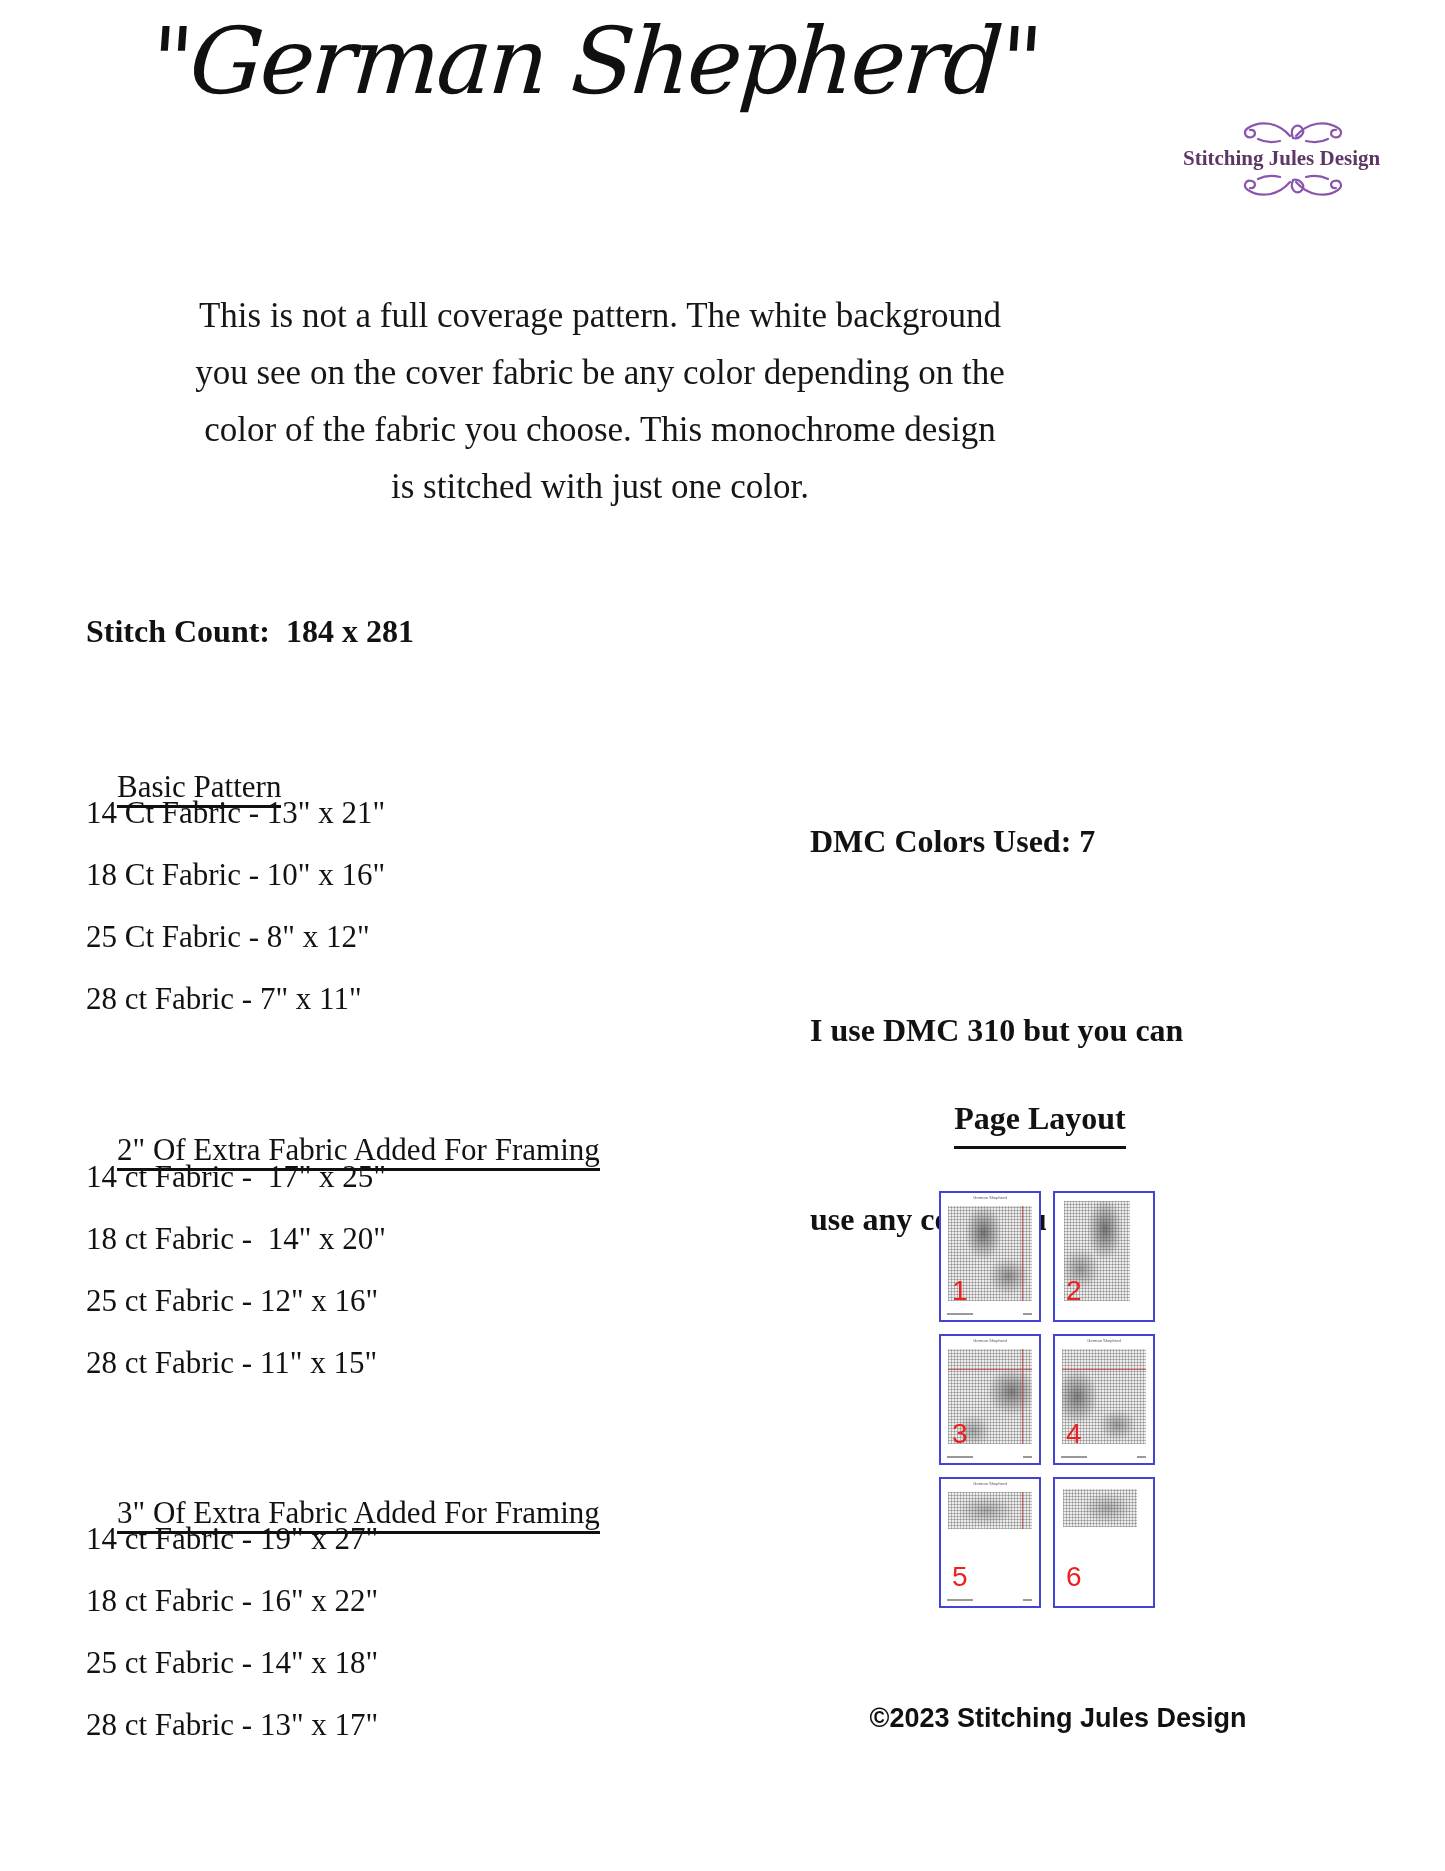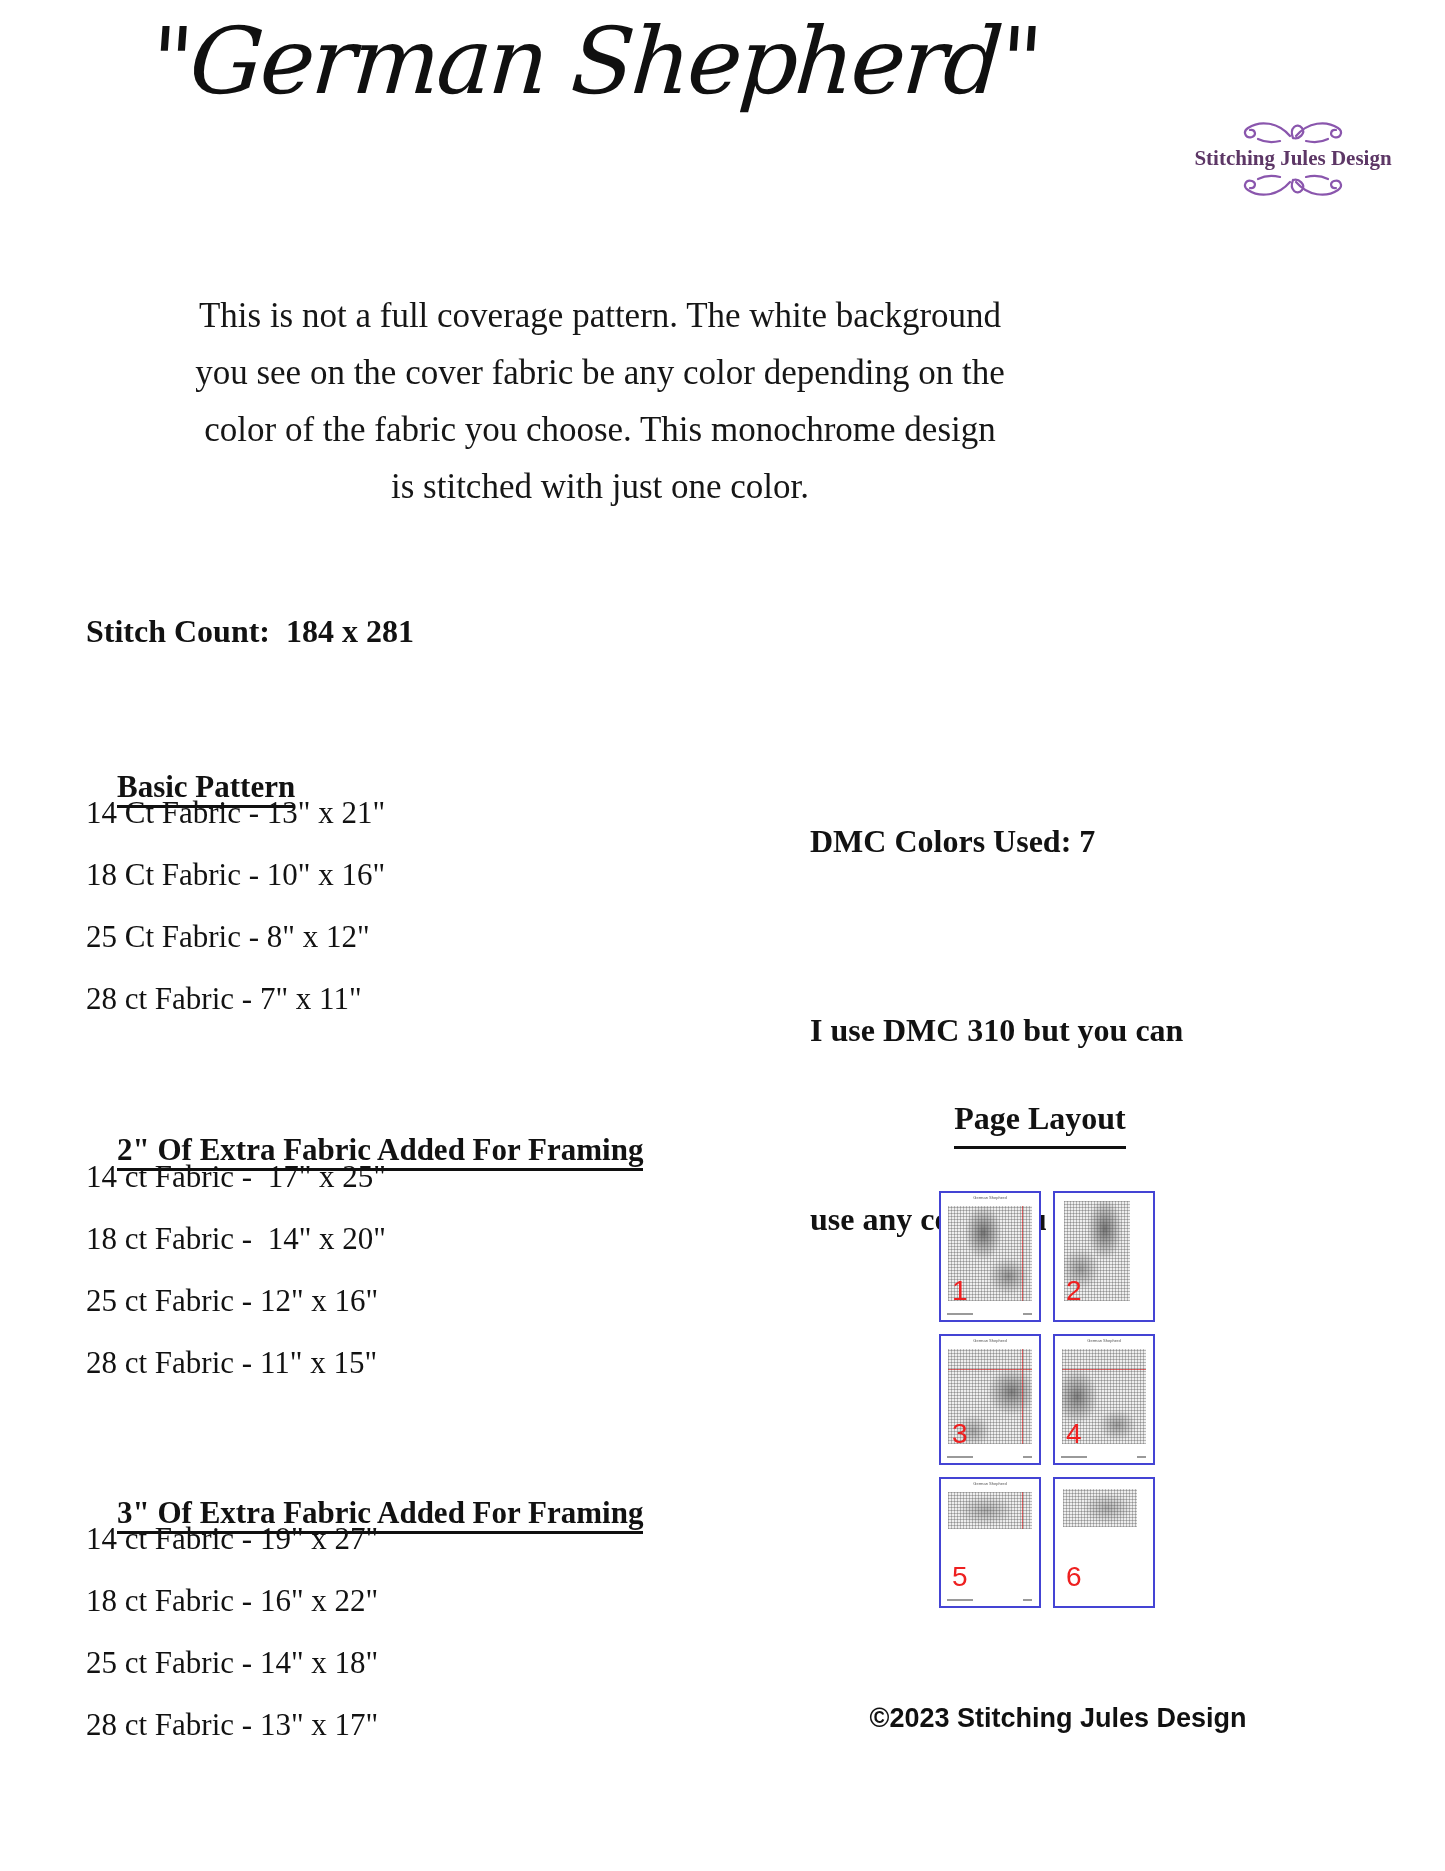--- a/index.html
+++ b/index.html
@@ -13,41 +13,41 @@
     text-align:center;
     font-family:"DejaVu Serif", serif;
     font-style:italic; font-weight:500;
     font-size:92px; letter-spacing:-3px;
     transform:skewX(-4deg);
     color:#101010;
     white-space:nowrap;
   }
 
   
-  .logo { position:absolute; top:112px; left:1183px; width:220px; text-align:center; }
+  .logo { position:absolute; top:112px; left:1183px; width:220px; text-align:left; }
   .logo .flourish { display:block; margin:0 auto; }
   .logo .flourish.bottom { transform:scaleY(-1); margin-top:2px; }
   .logo-text {
     font-family:"Liberation Serif", serif; font-weight:700;
     font-size:21px; color:#5d3766; letter-spacing:0px; line-height:24px;
   }
 
   
   .intro {
     position:absolute; top:287px; left:95px; width:1010px;
     text-align:center; font-size:35px; line-height:57px; color:#161616;
   }
 
   
   .stitch-count {
     position:absolute; top:613px; left:86px;
     font-size:32px; font-weight:700; white-space:pre-wrap;
   }
   .sec-heading {
-    position:absolute; font-size:31px; font-weight:700;
+    position:absolute; font-size:31px; font-weight:400;
     white-space:pre-wrap;
   }
   .sec-heading .u { border-bottom:3px solid #101010; padding-bottom:1px; }
   .h-basic    { top:733px;  left:86px; }
   .h-framing2 { top:1096px; left:86px; }
   .h-framing3 { top:1459px; left:86px; }
 
   .item-list { position:absolute; left:86px; font-size:31px; }
   .item-list .li { height:62px; line-height:62px; white-space:pre-wrap; }
   .l-basic    { top:782px; }

